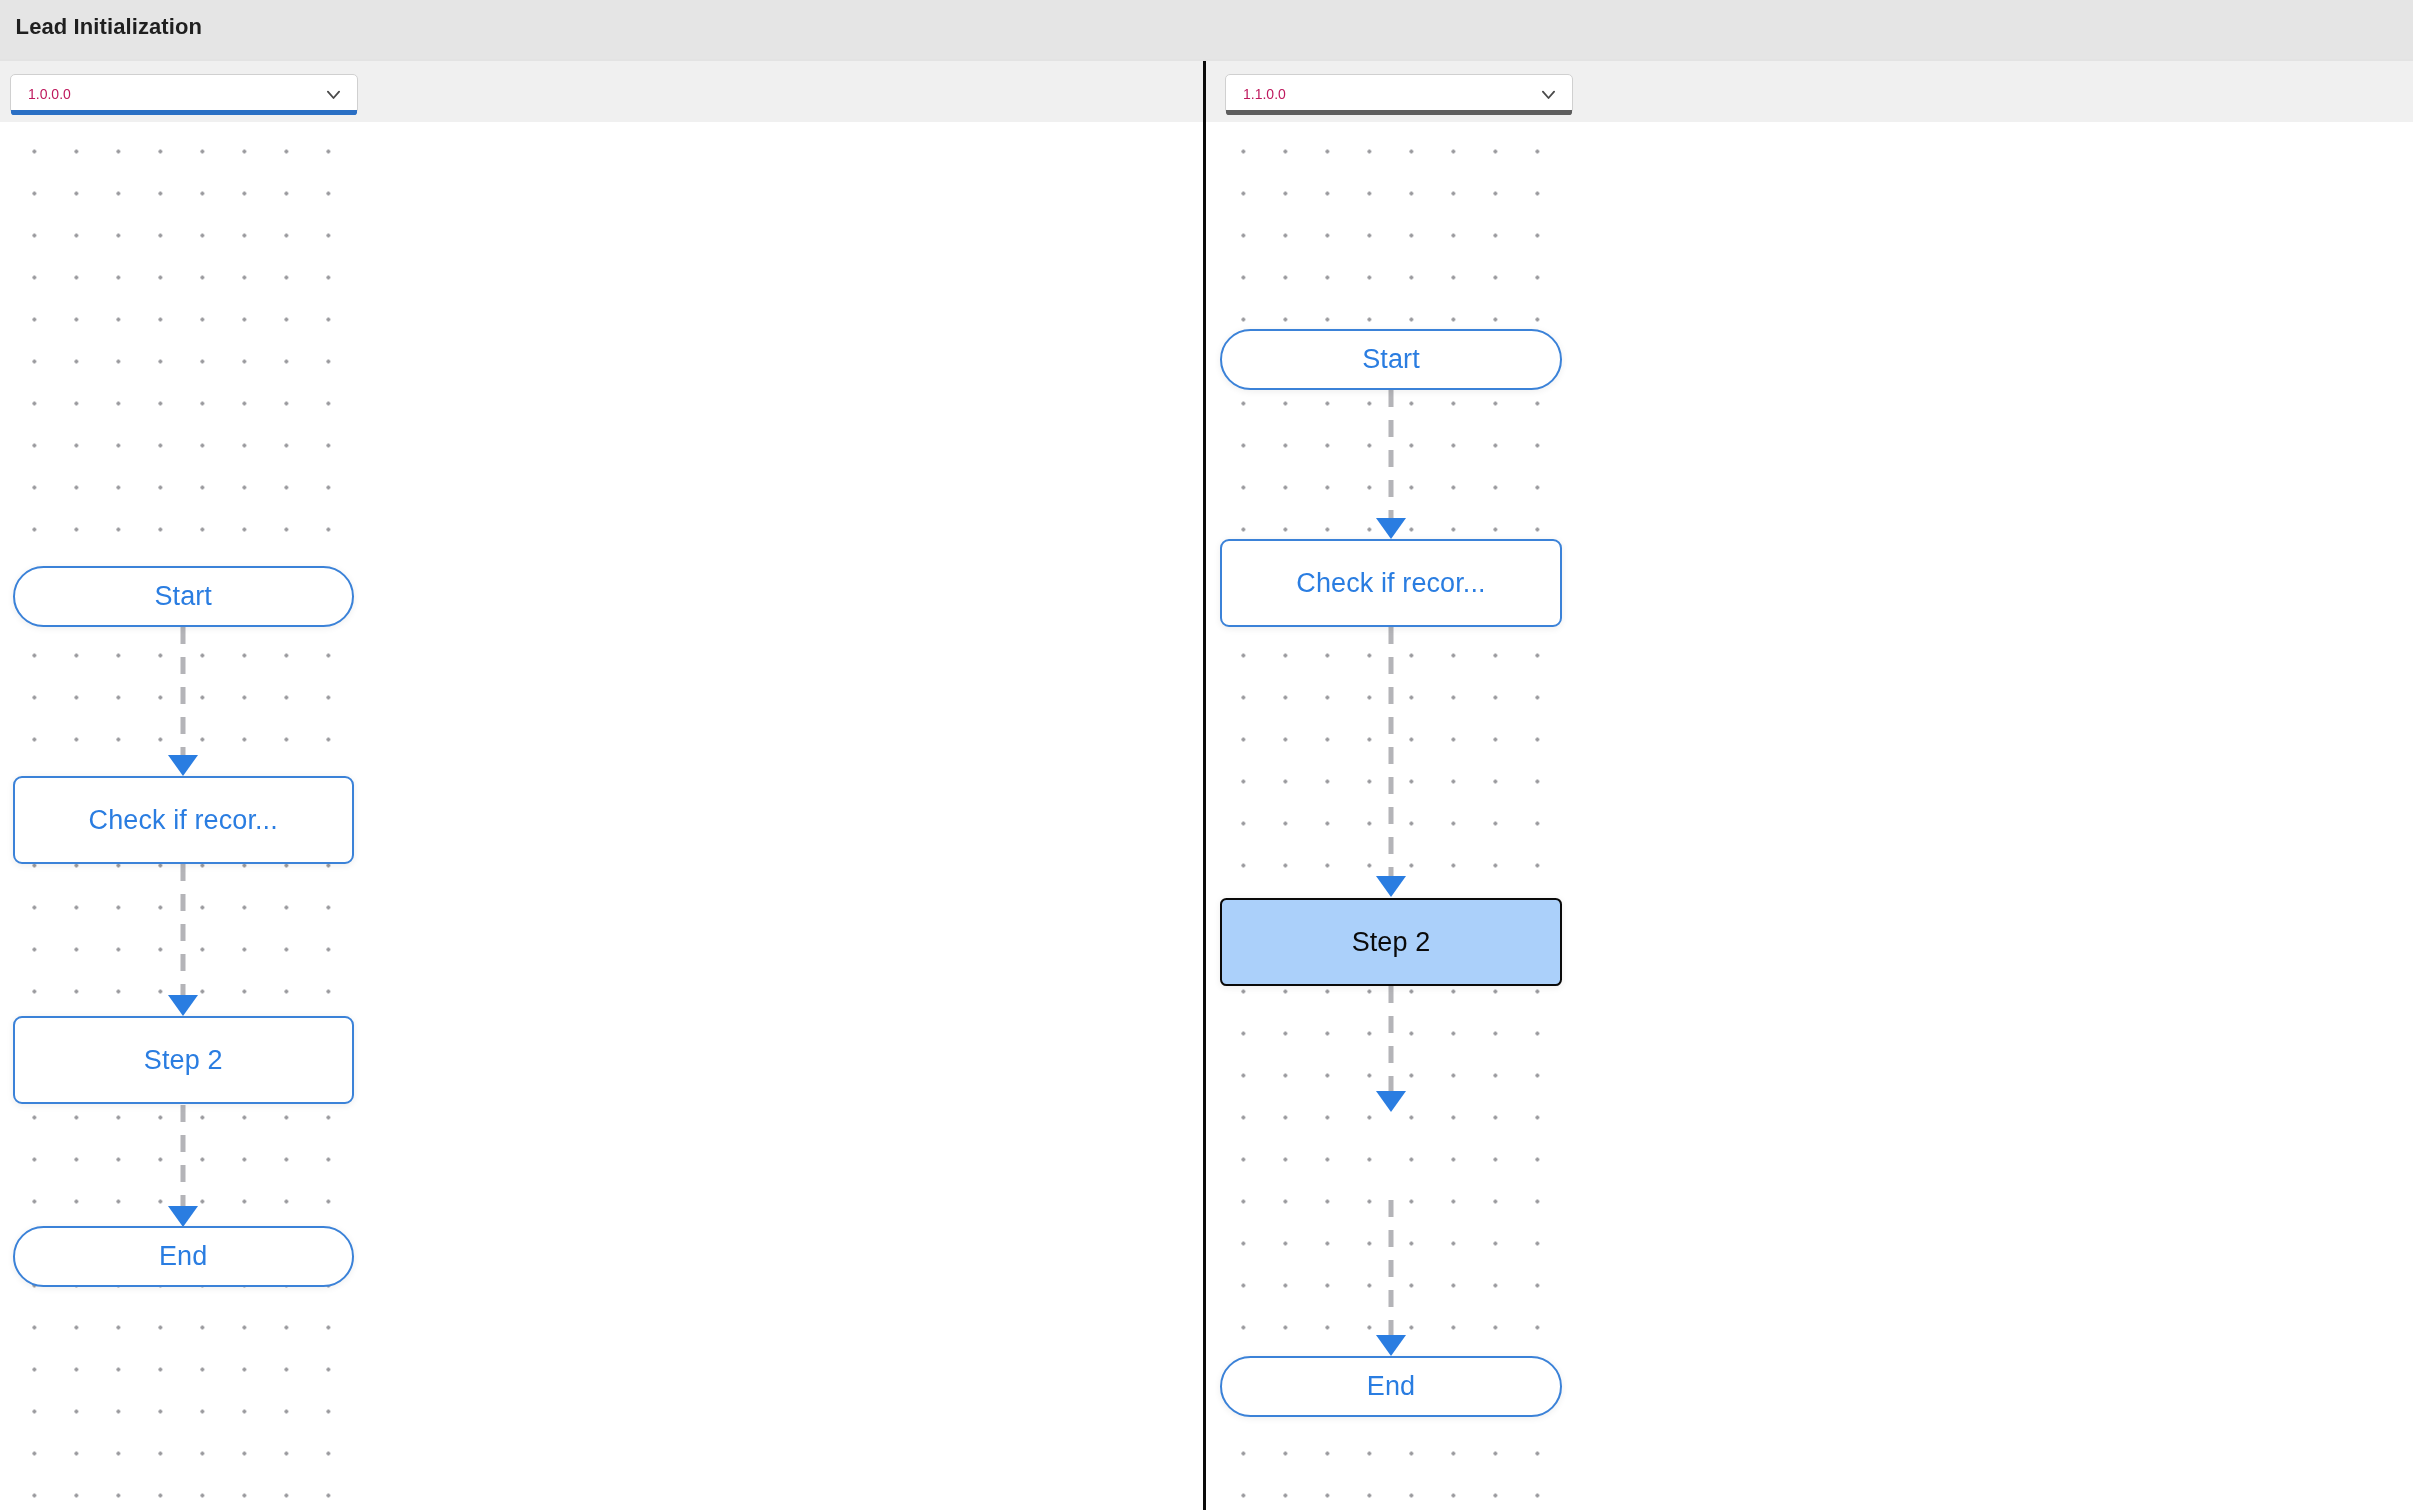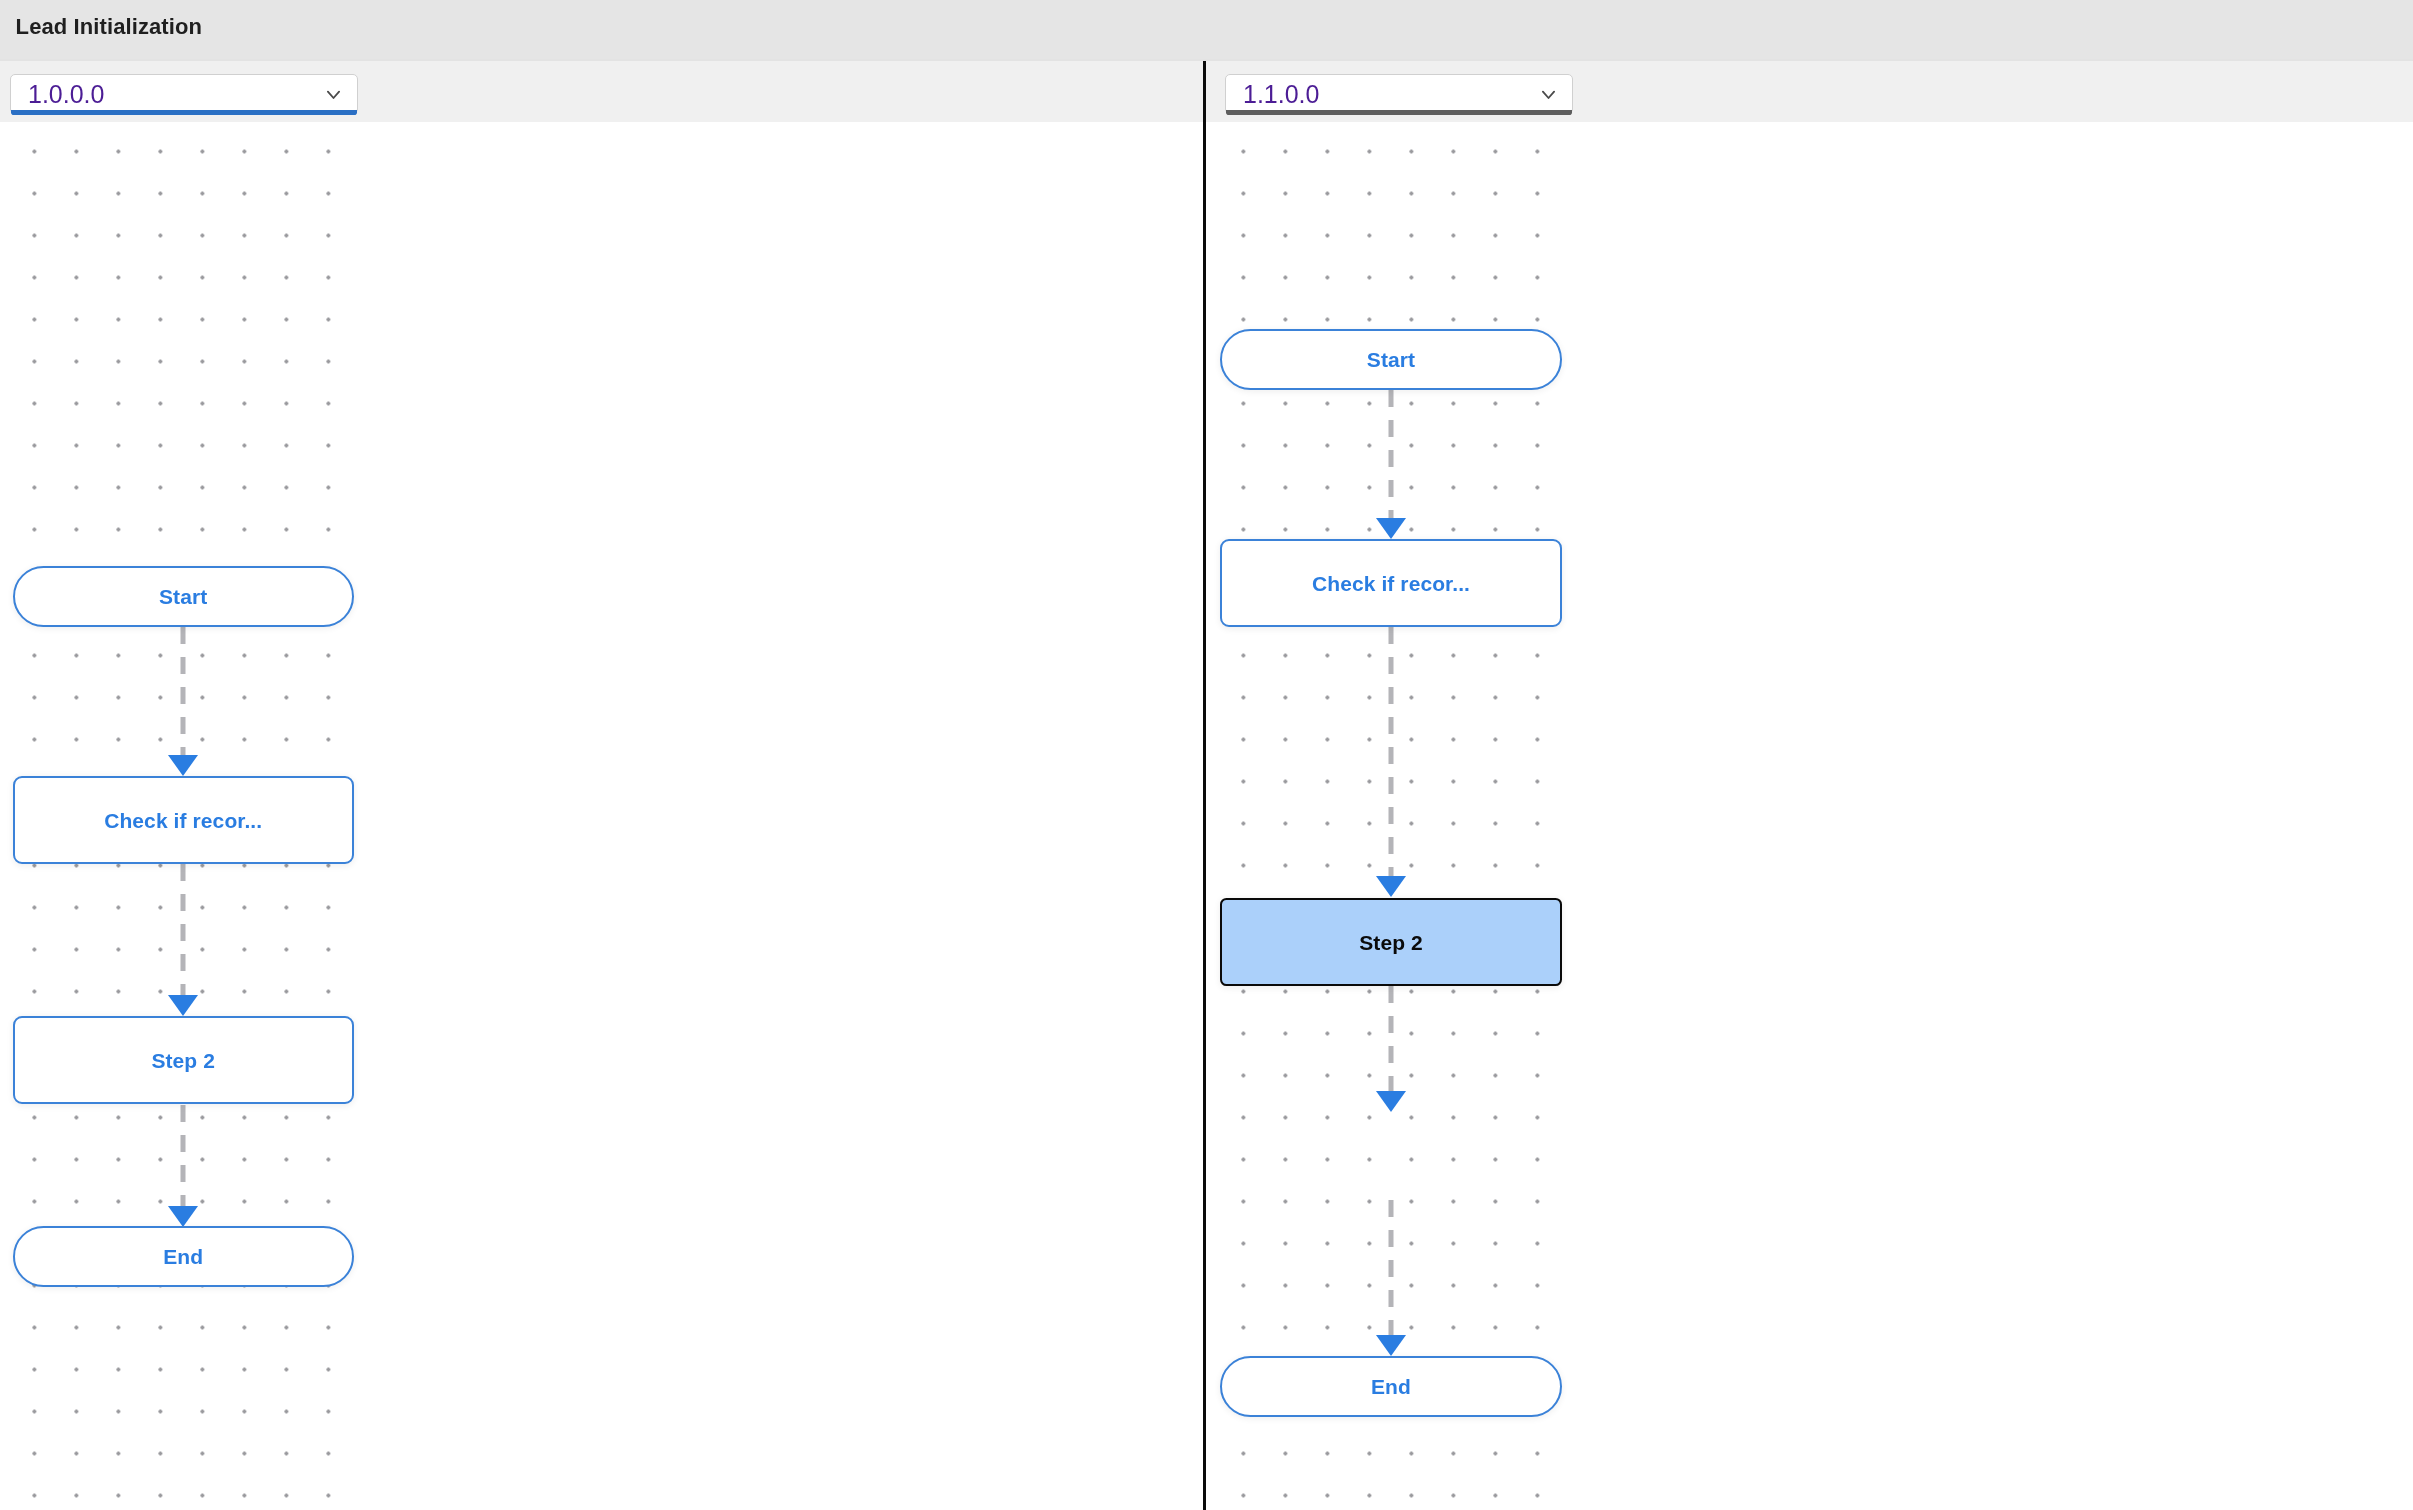--- a/index.html
+++ b/index.html
@@ -31,21 +31,21 @@
   .version-select {
     position: absolute; top: 13.4px; height: 40px;
     background: #ffffff;
     border: 1.4px solid #d0d0d0;
     border-radius: 5px;
     display: flex; align-items: center;
     padding: 0 11.3px 0 17px;
     cursor: pointer;
   }
   .version-select .vlabel {
-    font-size: 25px; color: #4c1d95; flex: 1 1 auto; white-space: nowrap;
+    font-size: 14px; color: #be185d; flex: 1 1 auto; white-space: nowrap;
   }
   .chev {
     width: 24px; height: 24px; flex: 0 0 auto;
     display: flex; align-items: center; justify-content: center;
   }
   .chev svg { display: block; }
   .accent-bar {
     position: absolute; left: 0; bottom: -1.4px; height: 5px; width: 100%;
     border-radius: 0 0 2.8px 2.8px;
   }
@@ -79,21 +79,21 @@
   .node {
     position: absolute;
     display: flex; align-items: center; justify-content: center;
     text-align: center;
     background: #ffffff;
     cursor: pointer;
     user-select: none;
     box-shadow: 0 1.4px 7px rgba(0,0,0,0.07);
   }
   .node .nlabel {
-    font-size: 21px; font-weight: 700; letter-spacing: 0.1px;
+    font-size: 27px; font-weight: 400; letter-spacing: 0.1px;
     white-space: nowrap; line-height: 1;
   }
   
   .node.style-outline {
     border: 2.1px solid #3b82d8;
     color: #2a7de1;
   }
   .node.style-outline .nlabel { color: #2a7de1; }
   .node.shape-pill   { border-radius: 64px; }
   .node.shape-rect   { border-radius: 9px; }

